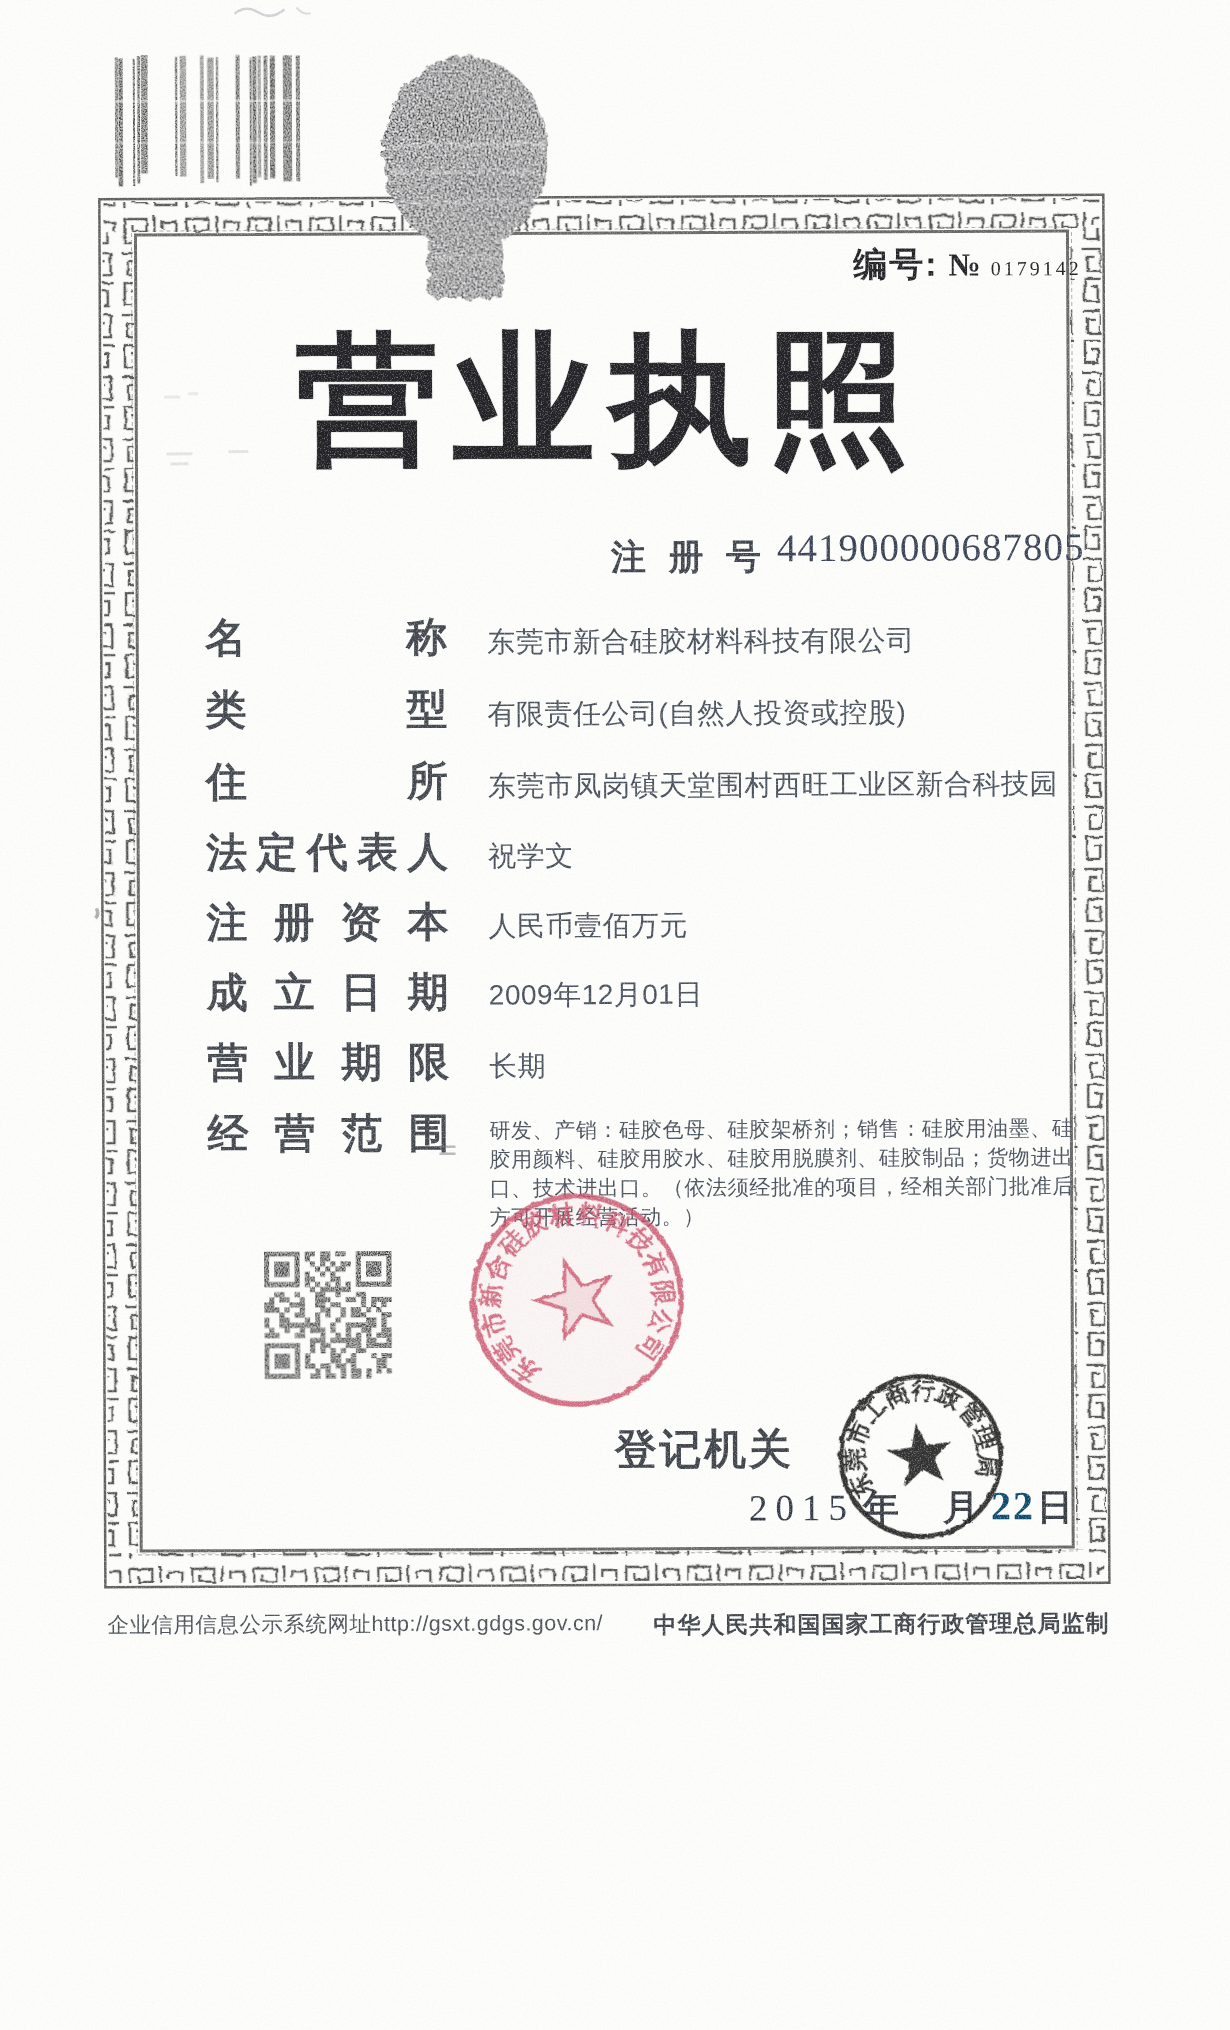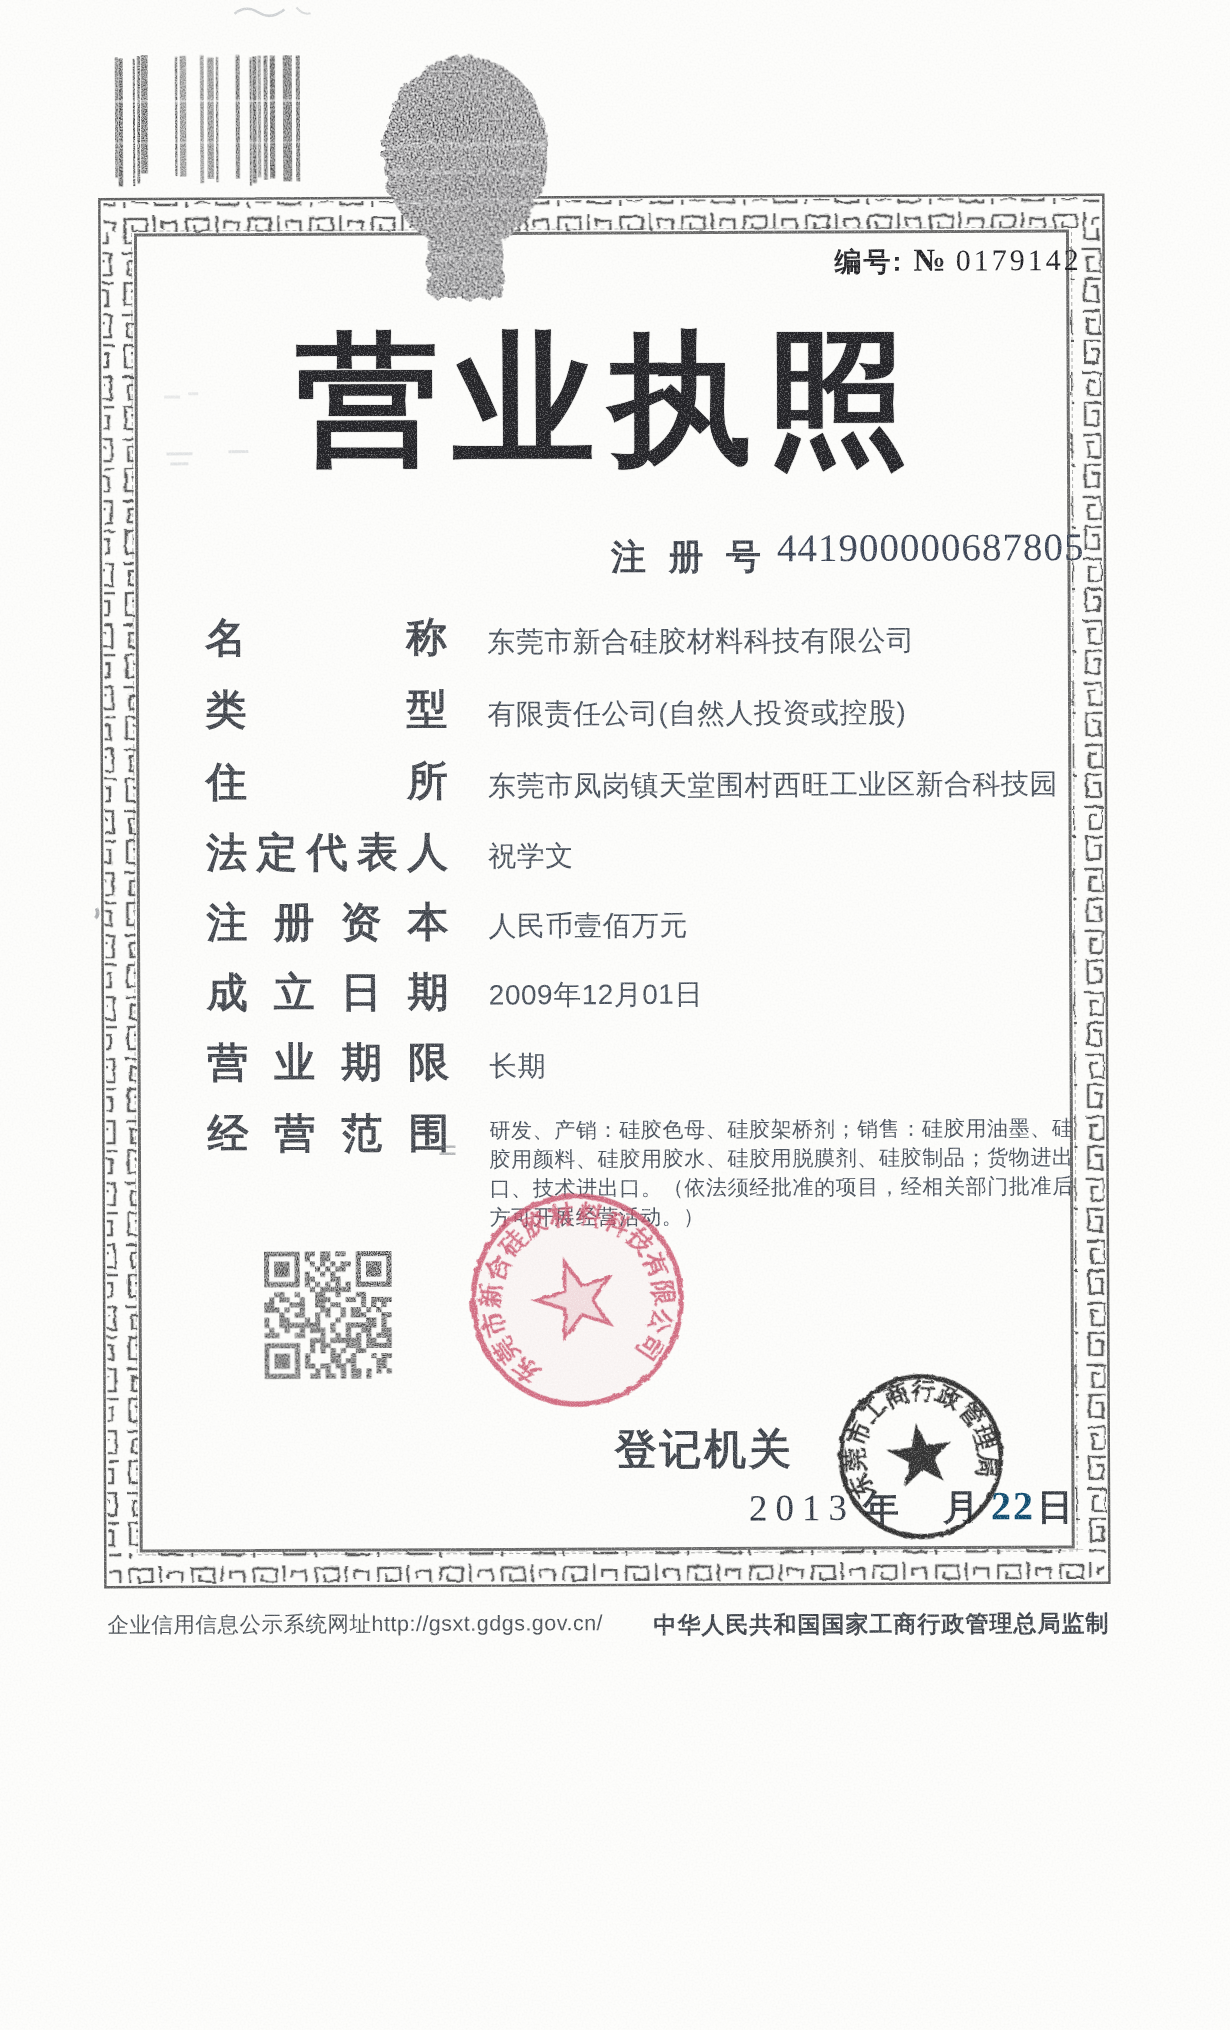--- a/index.html
+++ b/index.html
@@ -4,23 +4,23 @@
 <style>
   html,body{margin:0;padding:0;background:#dcdcdc;}
   .sheet{position:relative;width:1230px;height:2030px;margin:0 auto;background:#fdfdfb;overflow:hidden;
          font-family:"Liberation Sans","DejaVu Sans",sans-serif;color:#2a2a2a;}
   .tilt{position:absolute;inset:0;transform:rotate(-0.25deg);transform-origin:50% 40%;}
   .abs{position:absolute;}
   .serif{font-family:"Liberation Serif","DejaVu Serif",serif;}
 
   
   .serial-line{top:243px;right:146px;display:flex;align-items:baseline;gap:10px;color:#232327;}
-  .serial-label{font-size:27px;font-weight:700;letter-spacing:2px;margin-left:16px;}
+  .serial-label{font-size:34px;font-weight:700;letter-spacing:2px;margin-left:16px;}
   .serial-mark{font-size:32px;font-weight:700;}
-  .serial-number{font-size:30px;letter-spacing:3px;color:#1f1f24;}
+  .serial-number{font-size:20px;letter-spacing:3px;color:#1f1f24;}
 
   
   .license-title{left:298px;top:322px;width:612px;display:flex;justify-content:space-between;
                  font-size:142px;line-height:1.08;font-weight:800;color:#222226;text-shadow:0 0 1px #3a3a3a;}
 
   
   .reg-label{left:612px;top:534px;width:150px;display:flex;justify-content:space-between;
              font-size:35px;font-weight:600;color:#3e434c;}
   .reg-number{left:778px;top:526px;font-size:39px;letter-spacing:1px;color:#3a4354;}
 
@@ -481,21 +481,21 @@
     </svg>
 
     <div class="abs registrar-label">
         <span>登</span>
         <span>记</span>
         <span>机</span>
         <span>关</span>
       </div>
 
     <div class="abs date-line">
-      <span class="date-year serif">2013</span>
+      <span class="date-year serif">2015</span>
       <span class="date-cjk gap8">年</span>
       <span class="date-cjk gap30" style="margin-left:44px">月</span>
       <span class="date-day serif">22</span>
       <span class="date-cjk gap2">日</span>
     </div>
 
     <svg class="abs" style="left:826px;top:1366px" width="184" height="184" viewBox="-92 -92 184 184">
       <defs>
         <path id="blackArc" d="M-50.2,29 A58,58 0 0 1 0,-58 A58,58 0 0 1 50.2,29" fill="none"></path>
       </defs>

